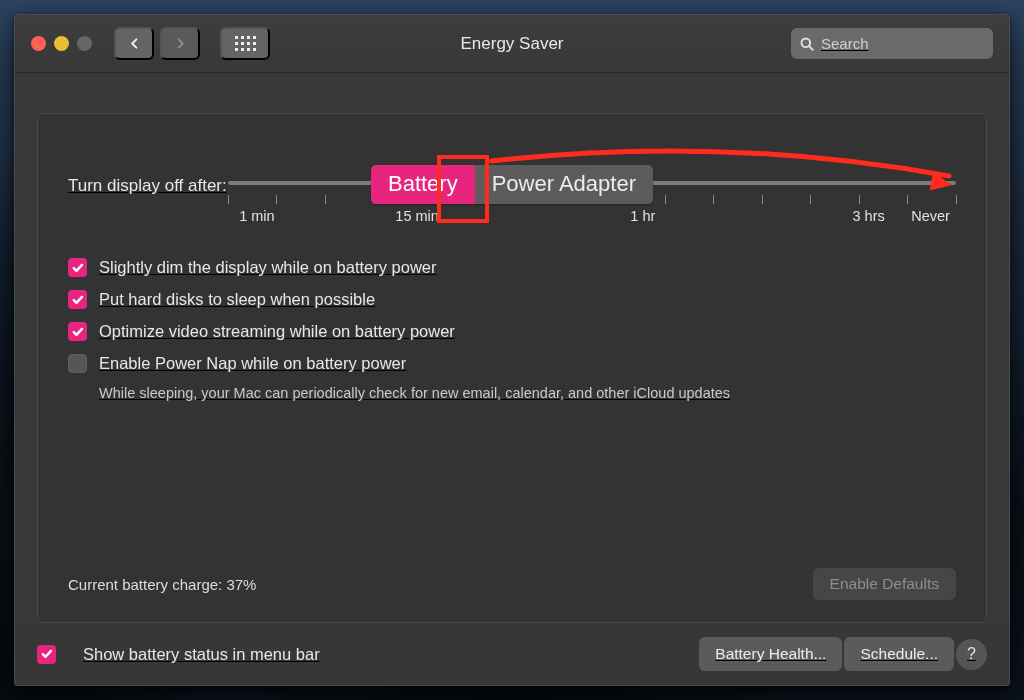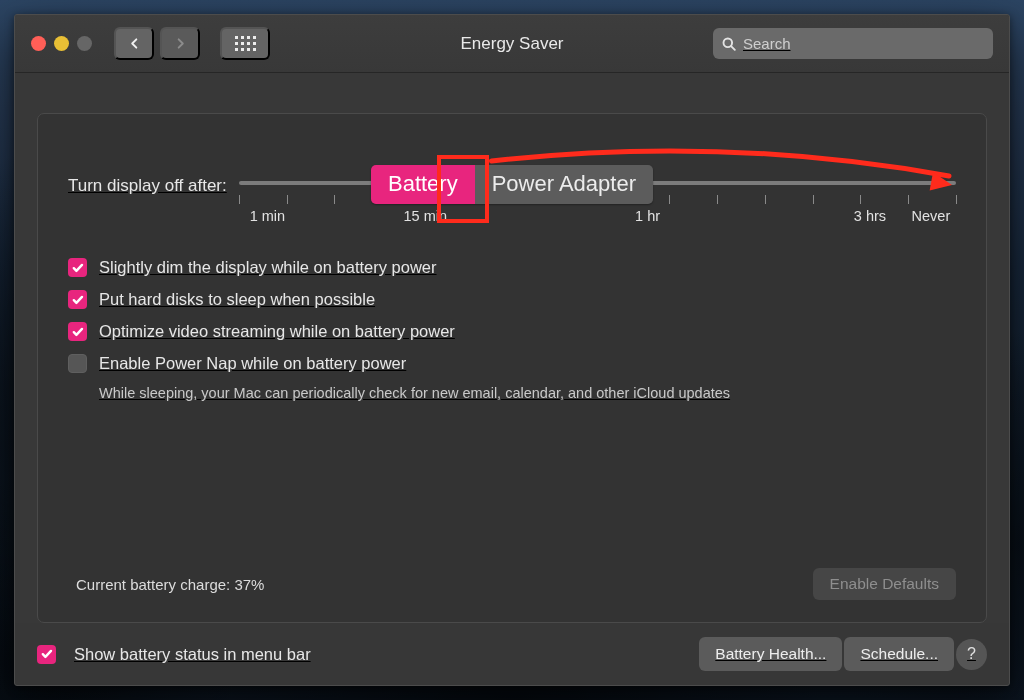--- a/index.html
+++ b/index.html
@@ -101,21 +101,21 @@
     position: absolute;
     left: 0; right: 0;
     text-align: center;
     font-size: 17px;
     color: #e9e9e9;
     pointer-events: none;
   }
 
   #search-field {
     margin-left: auto;
-    width: 280px;
+    width: 202px;
     height: 31px;
     background: #6a6a6a;
     border-radius: 6px;
     display: flex;
     align-items: center;
     padding: 0 9px;
     gap: 7px;
     position: relative;
     z-index: 2;
   }
@@ -171,21 +171,21 @@
     border-radius: 7px;
     background: #333333;
     position: relative;
     padding: 34px 30px 0 30px;
   }
 
   
   #slider-row {
     display: flex;
     align-items: flex-start;
-    gap: 12px;
+    gap: 1px;
     margin-top: 14px;
   }
   #slider-label {
     font-size: 17px;
     color: #e7e7e7;
     white-space: nowrap;
     padding-top: 14px;
   }
   #slider-area { position: relative; flex: 1 1 auto; height: 70px; }
 
@@ -262,21 +262,20 @@
   }
 
   
   #panel-bottom {
     position: absolute;
     left: 30px; right: 30px;
     bottom: 22px;
     display: flex;
     align-items: center;
     justify-content: space-between;
-    margin-left: 8px;
   }
   #battery-charge { font-size: 15px; color: #dcdcdc; }
   #restore-defaults {
     font-size: 15.5px;
     color: #8e8e8e;
     background: #464646;
     border: none;
     border-radius: 6px;
     padding: 7px 17px;
     font-family: "Liberation Sans", sans-serif;
@@ -284,21 +283,21 @@
 
   
   #footer {
     flex: 0 0 62px;
     height: 62px;
     display: flex;
     align-items: center;
     padding: 0 22px;
     gap: 12px;
   }
-  #footer-left { display: flex; align-items: center; gap: 18px; }
+  #footer-left { display: flex; align-items: center; gap: 27px; }
   #menubar-label { font-size: 16.5px; color: #e7e7e7; }
   #footer-right { margin-left: auto; display: flex; align-items: center; gap: 2px; }
   .fbtn {
     font-size: 15.5px;
     color: #ededed;
     background: #5b5b5b;
     border: none;
     border-radius: 6px;
     padding: 8px 16px;
     font-family: "Liberation Sans", sans-serif;

